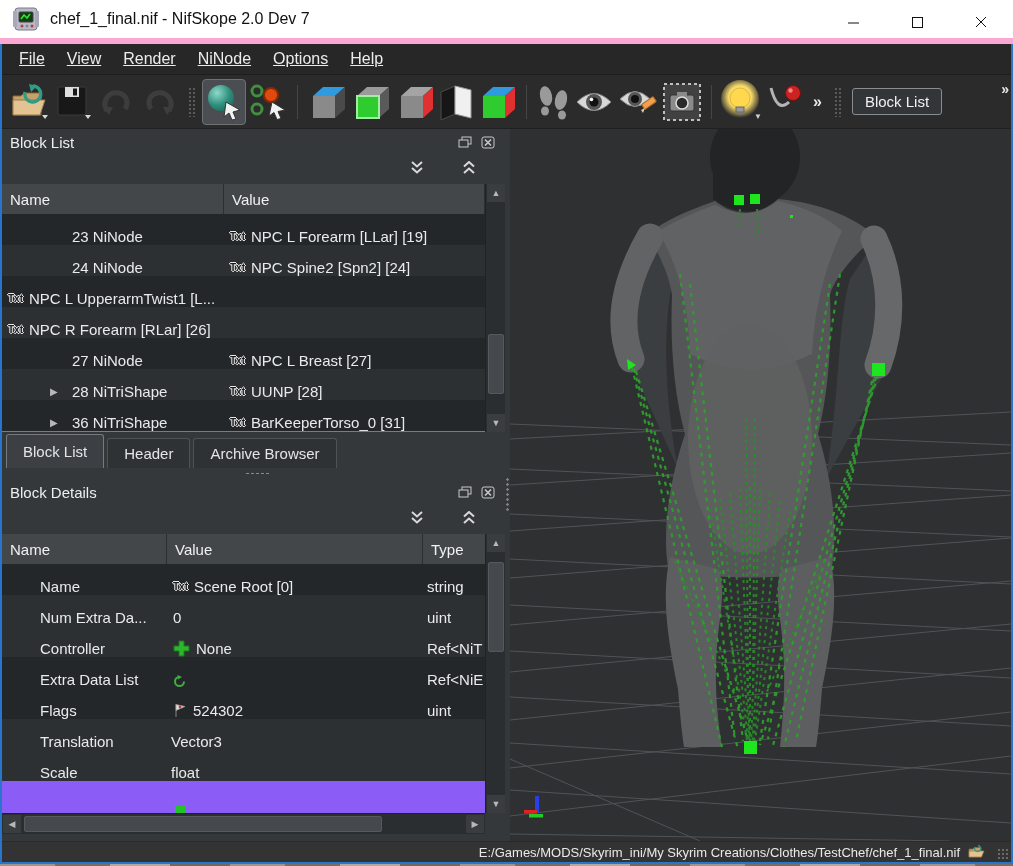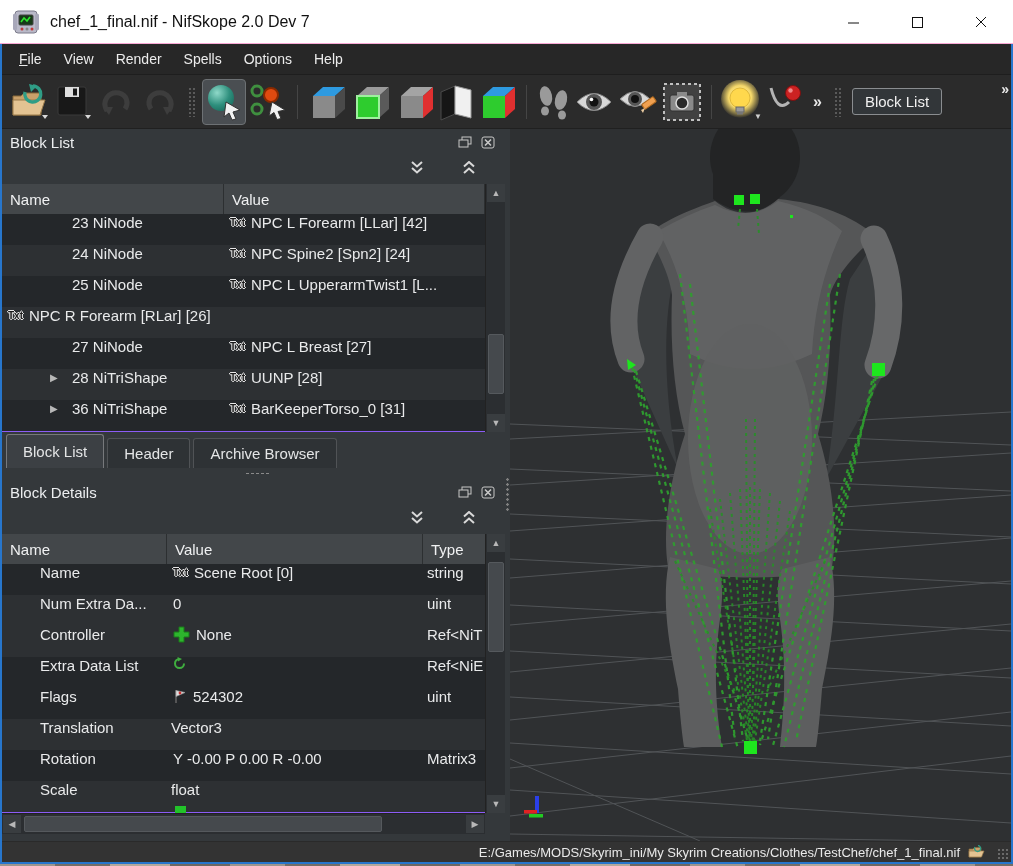--- a/index.html
+++ b/index.html
@@ -2,39 +2,39 @@
 <html><head>
 <meta charset="utf-8">
 <style>
   * { margin:0; padding:0; box-sizing:border-box; }
   html,body { width:1013px; height:866px; background:#222; overflow:hidden;
     font-family:"Liberation Sans","DejaVu Sans",sans-serif; }
   .window { position:relative; width:1013px; height:866px; background:#2b2b2b; }
 
   
   .titlebar { position:relative; height:44px; background:#ffffff; display:flex; align-items:center;
-    border-bottom:1px solid #f9a8d4; }
+    border-bottom:6px solid #f9a8d4; }
   .app-icon { width:28px; height:28px; margin:0 10px 0 12px; }
   .title-text { font-size:16px; color:#111; }
   .win-controls { position:absolute; right:0; top:0; height:44px; display:flex; align-items:center; }
   .win-btn { width:64px; height:44px; display:flex; align-items:center; justify-content:center;
     color:#111; font-size:15px; cursor:default; }
   .win-btn svg { display:block; }
 
   
   .win-body { position:relative; width:1013px; height:820px;
     border-left:2px solid #2776cc; border-right:2px solid #2776cc; border-bottom:2px solid #2776cc;
     background:#2b2b2b; }
   .desktop-sliver { height:2px; width:1013px;
     background:repeating-linear-gradient(90deg,#9d958d 0 55px,#756e67 55px 110px,#b3a89c 110px 170px,#6e6862 170px 230px); }
 
   
   .menubar { height:31px; background:#272727; display:flex; align-items:center; padding-left:6px;
     border-bottom:1px solid #1e1e1e; }
-  .menu-item { display:inline-block; color:#ececec; font-size:14px; padding:5px 11px; }
+  .menu-item { display:inline-block; color:#ececec; font-size:16px; padding:5px 11px;text-decoration:underline; }
   .menu-item.first::first-letter { text-decoration:underline; }
 
   
   .toolbar { height:54px; background:#2b2b2b; display:flex; align-items:center; padding:0 4px;
     border-bottom:1px solid #202020; position:relative; }
   .tb-btn { width:44px; height:46px; display:flex; align-items:center; justify-content:center; position:relative; }
   .tb-btn.narrow { width:38px; }
   .tb-btn.checked { background:#4a4e52; border:1px solid #6d7174; border-radius:4px; }
   .tb-sep { width:1px; height:34px; background:#454545; margin:0 7px; }
   .tb-handle { width:8px; height:30px; margin:0 6px;
@@ -56,21 +56,21 @@
   .panel-titlebar { height:26px; display:flex; align-items:center; padding:0 8px; color:#eceef0; font-size:15px; }
   .panel-title { flex:1; }
   .panel-btn { width:18px; height:15px; margin-left:5px; display:flex; align-items:center; justify-content:center; }
   .panel-tools { height:29px; display:flex; align-items:center; justify-content:flex-end; padding-right:28px; gap:36px; }
 
   
   .tbl { background:#8b5cf6; position:relative; overflow:hidden; }
   .tbl-inner { display:flex; flex-direction:column; height:100%; }
   .tbl-head { display:flex; height:30px; background:#43474a; color:#f0f1f2; font-size:15px; flex:none; }
   .th { display:flex; align-items:center; padding-left:8px; border-right:1px solid #2c2f31; }
-  .tr { display:flex; height:31px; flex:none; font-size:15px; color:#e9eaeb; align-items:flex-start; }
+  .tr { display:flex; height:31px; flex:none; font-size:15px; color:#e9eaeb; align-items:flex-end; }
   .tr.alt { background:#2d3033; }
   .tr.base { background:#24272a; }
   .td { display:flex; align-items:center; overflow:hidden; white-space:nowrap; }
   .bl-name { width:222px; padding-left:70px; position:relative; }
   .bl-val { width:261px; padding-left:6px; }
   .bd-name { width:165px; padding-left:38px; }
   .bd-val { width:256px; padding-left:6px; }
   .bd-type { width:62px; padding-left:4px; }
   .expand-arrow { position:absolute; left:48px; color:#b8b8b8; font-size:10px; }
 
@@ -144,21 +144,21 @@
       </div>
     </div>
   </div>
 
   <div class="win-body">
 
     <div class="menubar">
       <span class="menu-item first">File</span>
       <span class="menu-item">View</span>
       <span class="menu-item">Render</span>
-      <span class="menu-item">Spells</span>
+      <span class="menu-item">NiNode</span>
       <span class="menu-item">Options</span>
       <span class="menu-item">Help</span>
     </div>
 
     <div class="toolbar">
       <div class="tb-btn">
         <svg width="42" height="40" viewBox="0 0 42 40">
           <path d="M6,14 L14,14 L17,11 L34,11 L34,33 L6,33 Z" fill="#c9a06a" stroke="#8a6a3a"></path>
           <path d="M6,18 L38,18 L33,33 L6,33 Z" fill="#e3c392" stroke="#9a7a4a"></path>
           <path d="M18,10 A8,8 0 1 0 26,4" fill="none" stroke="#2f9d86" stroke-width="3.4"></path>
@@ -344,38 +344,34 @@
               <div class="th" style="width:222px;">Name</div>
               <div class="th" style="width:261px;">Value</div>
             </div>
             <div class="tr base">
               <div class="td bl-name">
                   <span class="expand-arrow"></span>
                   <span>23 NiNode</span>
                 </div>
               <div class="td bl-val">
                   <span class="txt-ico">Txt</span>
-                  <span>NPC L Forearm [LLar] [42]</span>
+                  <span>NPC L Forearm [LLar] [19]</span>
                 </div>
             </div>
             <div class="tr alt">
               <div class="td bl-name">
                   <span class="expand-arrow"></span>
                   <span>24 NiNode</span>
                 </div>
               <div class="td bl-val">
                   <span class="txt-ico">Txt</span>
                   <span>NPC Spine2 [Spn2] [24]</span>
                 </div>
             </div>
             <div class="tr base">
-              <div class="td bl-name">
-                  <span class="expand-arrow"></span>
-                  <span>25 NiNode</span>
-                </div>
               <div class="td bl-val">
                   <span class="txt-ico">Txt</span>
                   <span>NPC L UpperarmTwist1 [L...</span>
                 </div>
             </div>
             <div class="tr alt">
               <div class="td bl-val">
                   <span class="txt-ico">Txt</span>
                   <span>NPC R Forearm [RLar] [26]</span>
                 </div>
@@ -511,27 +507,20 @@
                       <circle cx="7" cy="4" r="1.4" fill="#cc3333"></circle>
                     </svg>
                 </span>
                 <span>524302</span>
               </div>
               <div class="td bd-type">uint</div>
             </div>
             <div class="tr alt">
               <div class="td bd-name">Translation</div>
               <div class="td bd-type">Vector3</div>
-            </div>
-            <div class="tr base">
-              <div class="td bd-name">Rotation</div>
-              <div class="td bd-val">
-                  <span>Y -0.00 P 0.00 R -0.00</span>
-                </div>
-              <div class="td bd-type">Matrix3</div>
             </div>
             <div class="tr alt">
               <div class="td bd-name">Scale</div>
               <div class="td bd-type">float</div>
             </div>
           </div>
           <div class="vscroll">
             <div class="vs-btn" style="top:0;">▲</div>
             <div class="vs-thumb" style="top:28px; height:90px;"></div>
             <div class="vs-btn" style="bottom:0;">▼</div>

